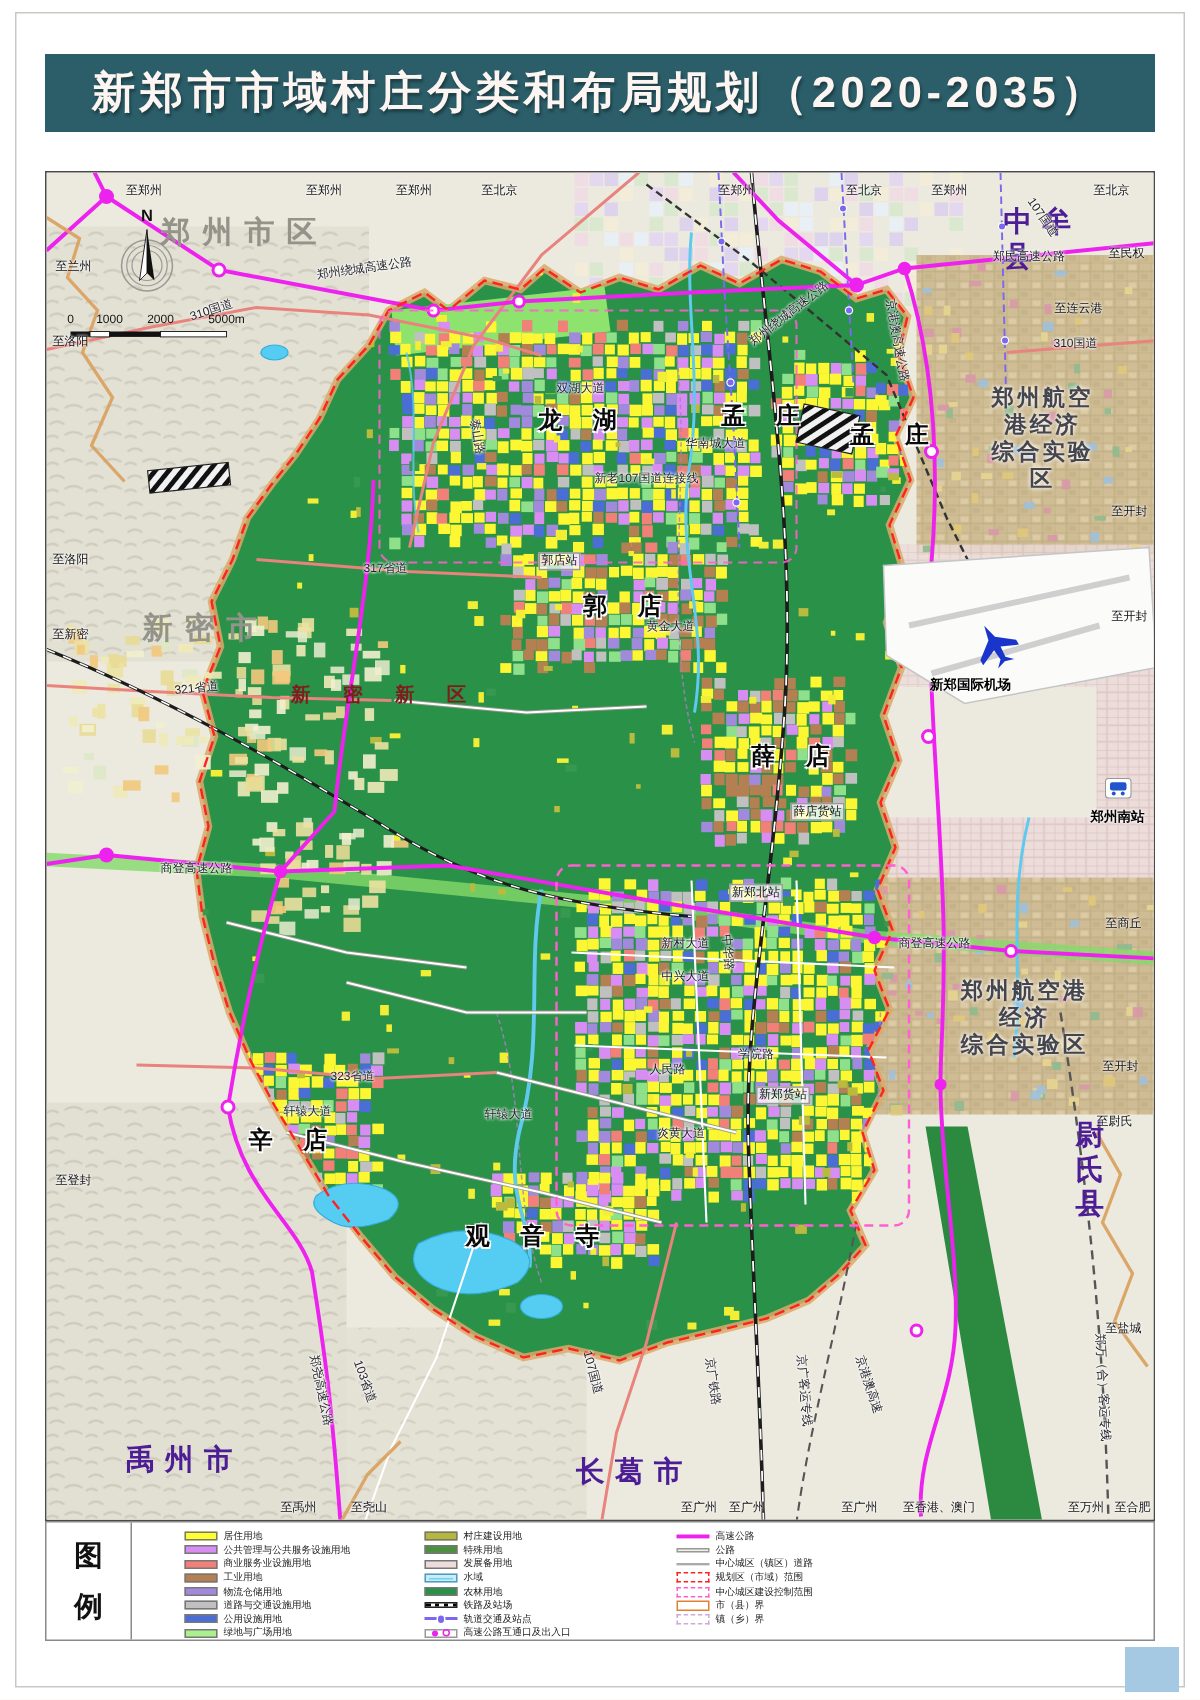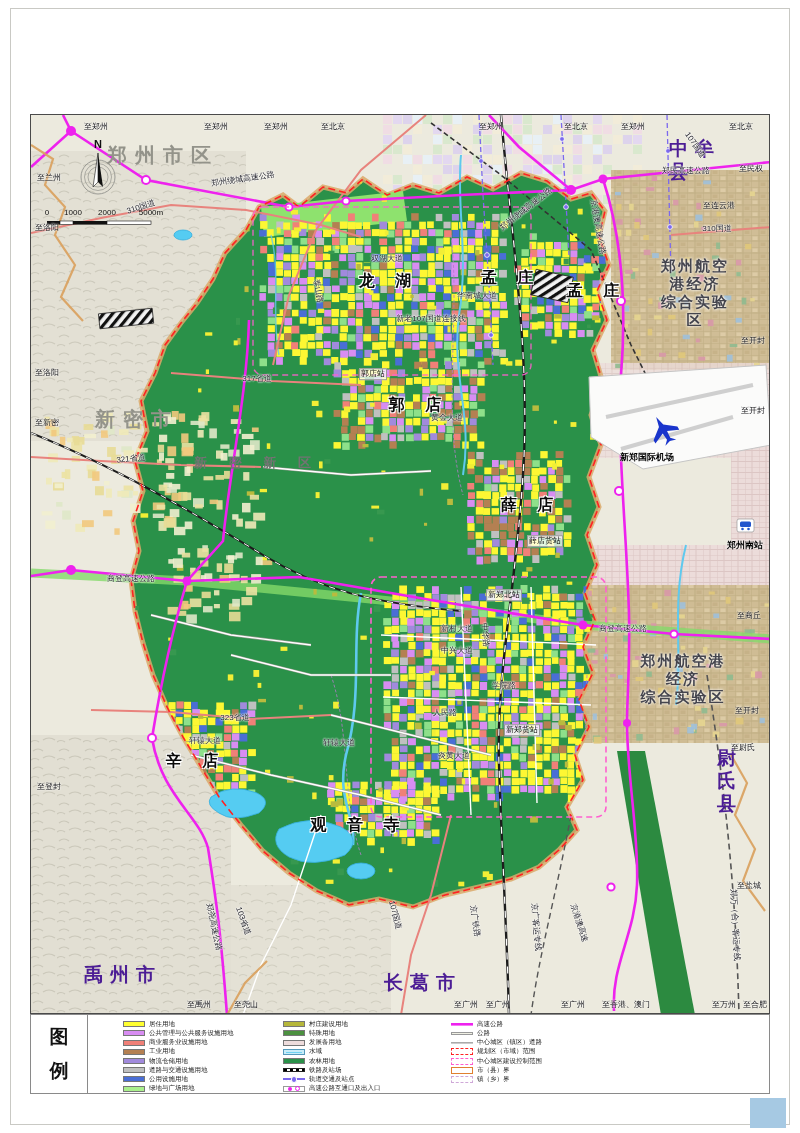--- a/index.html
+++ b/index.html
@@ -16,21 +16,21 @@
   .subbar .t{color:#fff;font-weight:bold;font-size:13px;letter-spacing:2px;margin-right:60px;
              text-shadow:0 1px 1px rgba(0,0,0,.25);}
   
   .map{position:absolute;left:30px;top:114px;width:740px;height:900px;background:#eceade;
        border:1px solid #4a4a4a;box-sizing:border-box;overflow:hidden;}
   .map svg{position:absolute;left:0;top:0;}
   .labels{position:absolute;left:0;top:0;width:740px;height:900px;pointer-events:none;}
   .ml{position:absolute;white-space:pre-line;pointer-events:none;line-height:1.2;}
   .ml.region{font-size:20px;color:#93938a;letter-spacing:8px;font-weight:bold;}
   .ml.region-lt{font-size:19px;color:#4c1d95;letter-spacing:7px;font-weight:bold;}
-  .ml.region2{font-size:13px;color:#737373;letter-spacing:9px;font-weight:bold;white-space:nowrap;}
+  .ml.region2{font-size:13px;color:#7f1d1d;letter-spacing:9px;font-weight:bold;white-space:nowrap;}
   .ml.zone{font-size:15px;color:#45454e;font-weight:bold;letter-spacing:2px;text-align:center;
            text-shadow:0 0 3px rgba(255,255,255,.85),0 0 3px rgba(255,255,255,.85);}
   .ml.town{font-size:16px;color:#0a0a0a;font-weight:bold;letter-spacing:8px;white-space:nowrap;
            text-shadow:1px 1px 0 #fff,-1px -1px 0 #fff,1px -1px 0 #fff,-1px 1px 0 #fff;}
   .ml.road{font-size:8px;color:#22222a;text-shadow:0 0 2px #fff,0 0 2px #fff,0 0 2px #fff;white-space:nowrap;}
   .ml.edge{font-size:8px;color:#101014;text-shadow:0 0 2px #fff,0 0 2px #fff;white-space:nowrap;}
   .ml.poi{font-size:9px;font-weight:bold;color:#000;text-shadow:0 0 2px #fff,0 0 2px #fff;white-space:nowrap;}
   .ml.roadl{font-size:8px;color:#111;background:rgba(255,255,255,.75);padding:0 1px;border:0.5px solid #999;white-space:nowrap;}
   
   .legend{position:absolute;left:30px;top:1014px;width:740px;height:80px;background:#fff;
@@ -50,20 +50,23 @@
   .footbar .t{color:#fff;font-size:17px;font-weight:bold;letter-spacing:2px;margin-right:12px;
               text-shadow:1px 1px 1px rgba(0,0,0,.4);}
   .footsq{position:absolute;left:750px;top:1098px;width:36px;height:30px;background:#a6c9e3;}
 </style>
 </head>
 <body>
 
 <div class="page">
   <div class="frame"></div>
 
+  <div class="titlebar">
+    <div class="t">新郑市市域村庄分类和布局规划（2020-2035）</div>
+  </div>
 
   <div class="map">
     <svg id="map-svg" width="740" height="900" viewBox="0 0 740 900">
       <defs>
         <pattern id="hills" width="26" height="18" patternUnits="userSpaceOnUse">
           <rect width="26" height="18" fill="#e2dfd3"></rect>
           <path d="M2,6 Q7,2 12,6 M12,13 Q18,9 24,13 M0,15 Q4,12 8,15" stroke="#cbc8ba" stroke-width="1.2" fill="none"></path>
         </pattern>
         <pattern id="grid1" width="16" height="12" patternUnits="userSpaceOnUse">
           <rect width="16" height="12" fill="#cdb88e"></rect>
@@ -2546,21 +2549,21 @@
         <div class="ml road" style="left: 287px; top: 176px; transform: translate(-50%, -50%) rotate(80deg);">泰山路</div>
         <div class="ml road" style="left: 416px; top: 303px; transform: translate(-50%, -50%);">黄金大道</div>
         <div class="ml road" style="left: 100px; top: 464px; transform: translate(-50%, -50%);">商登高速公路</div>
         <div class="ml road" style="left: 592px; top: 514px; transform: translate(-50%, -50%);">商登高速公路</div>
         <div class="ml road" style="left: 174px; top: 626px; transform: translate(-50%, -50%);">轩辕大道</div>
         <div class="ml road" style="left: 308px; top: 628px; transform: translate(-50%, -50%);">轩辕大道</div>
         <div class="ml road" style="left: 204px; top: 603px; transform: translate(-50%, -50%);">323省道</div>
         <div class="ml road" style="left: 426px; top: 514px; transform: translate(-50%, -50%);">新村大道</div>
         <div class="ml road" style="left: 426px; top: 536px; transform: translate(-50%, -50%);">中兴大道</div>
         <div class="ml road" style="left: 414px; top: 598px; transform: translate(-50%, -50%);">人民路</div>
-        <div class="ml road" style="left: 473px; top: 571px; transform: translate(-50%, -50%);">学院路</div>
+        <div class="ml road" style="left: 473px; top: 588px; transform: translate(-50%, -50%);">学院路</div>
         <div class="ml road" style="left: 423px; top: 641px; transform: translate(-50%, -50%);">炎黄大道</div>
         <div class="ml road" style="left: 454px; top: 520px; transform: translate(-50%, -50%) rotate(85deg);">中华路</div>
         <div class="ml road" style="left: 183px; top: 812px; transform: translate(-50%, -50%) rotate(78deg);">郑尧高速公路</div>
         <div class="ml road" style="left: 212px; top: 806px; transform: translate(-50%, -50%) rotate(70deg);">103省道</div>
         <div class="ml road" style="left: 364px; top: 800px; transform: translate(-50%, -50%) rotate(75deg);">107国道</div>
         <div class="ml road" style="left: 444px; top: 806px; transform: translate(-50%, -50%) rotate(82deg);">京广铁路</div>
         <div class="ml road" style="left: 505px; top: 812px; transform: translate(-50%, -50%) rotate(85deg);">京广客运专线</div>
         <div class="ml road" style="left: 548px; top: 808px; transform: translate(-50%, -50%) rotate(72deg);">京港澳高速</div>
         <div class="ml road" style="left: 704px; top: 810px; transform: translate(-50%, -50%) rotate(87deg);">郑万（合）客运专线</div>
         <div class="ml road" style="left: 686px; top: 114px; transform: translate(-50%, -50%);">310国道</div>

